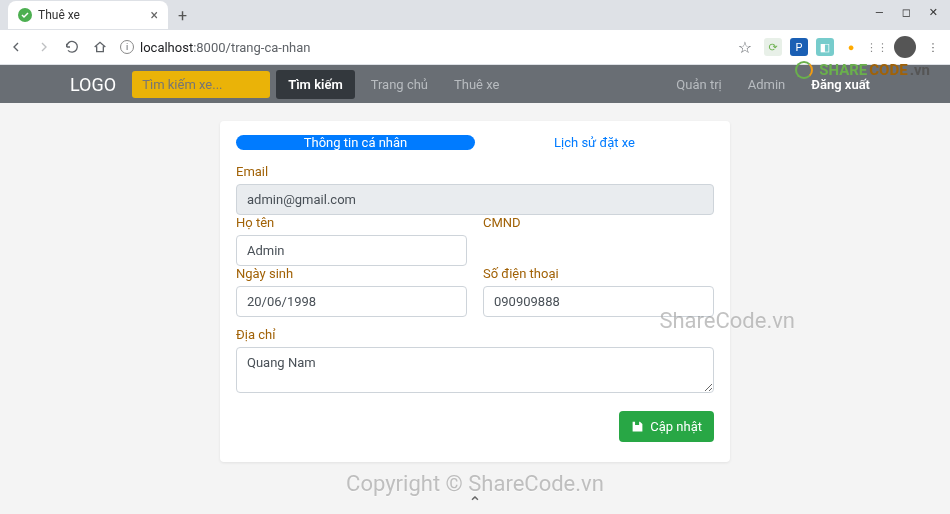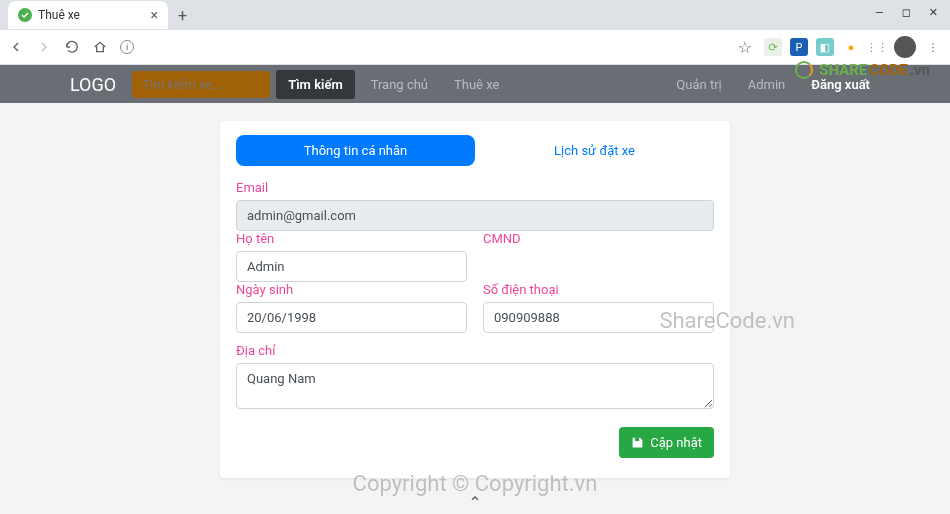--- a/index.html
+++ b/index.html
@@ -27,35 +27,35 @@
     .star { color: #5f6368; font-size: 16px; }
 
     
     .wm-logo { position: absolute; top: 13px; right: 20px; font-size: 15px; font-weight: bold; display: flex; align-items: center; gap: 2px; z-index: 100; pointer-events: none; margin-top: 48px; }
     .wm-logo .s1 { color: #6ab04c; } .wm-logo .s2 { color: #a16207; } .wm-logo .s3 { color: #555; }
     .wm-swirl { width: 18px; height: 18px; border: 2px solid #6ab04c; border-right-color: #f39c12; border-radius: 50%; margin-right: 4px; }
 
     
     .navbar { background: #696e74; height: 38px; display: flex; align-items: center; padding: 0 70px; gap: 6px; }
     .logo { color: #fff; font-size: 18px; margin-right: 10px; }
-    .search-input { background: #a16207; border: none; padding: 6px 10px; font-size: 13px; border-radius: 3px; width: 138px; }
+    .search-input { background: #eab308; border: none; padding: 6px 10px; font-size: 13px; border-radius: 3px; width: 138px; }
     .search-btn { background: #33383d; color: #fff; border: none; padding: 7px 12px; font-size: 13px; font-weight: 600; border-radius: 3px; cursor: pointer; }
     .nav-link { color: #b8bcc0; font-size: 13px; padding: 0 10px; cursor: pointer; }
     .nav-spacer { flex: 1; }
     .logout { color: #fff; font-weight: 600; }
 
     
     .page { padding: 18px 0; display: flex; justify-content: center; background: #f4f4f4; }
     .card { background: #fff; width: 510px; border-radius: 4px; padding: 14px 16px 20px; box-shadow: 0 1px 3px rgba(0,0,0,0.08); }
     .tabs { display: flex; margin-bottom: 14px; }
-    .tab-btn { flex: 1; text-align: center; padding: 8px 0; font-size: 13px; border-radius: 8px; cursor: pointer; }
+    .tab-btn { flex: 1; text-align: center; padding: 0 0; font-size: 13px; border-radius: 8px; cursor: pointer; }
     .tab-active { background: #007bff; color: #fff; }
     .tab-inactive { color: #007bff; }
 
-    .field-label { font-size: 13px; color: #ec4899; margin-bottom: 5px; display: block; }
+    .field-label { font-size: 13px; color: #a16207; margin-bottom: 5px; display: block; }
     .form-control { width: 100%; padding: 7px 10px; font-size: 13px; border: 1px solid #ced4da; border-radius: 4px; color: #495057; background: #fff; }
     .form-control.readonly { background: #e9ecef; }
     .form-row { display: flex; gap: 16px; }
     .form-col { flex: 1; }
     .form-group-full { margin-top: 0; }
     textarea.form-control { resize: both; min-height: 42px; font-family: inherit; }
 
     .btn-update { background: #28a745; color: #fff; border: none; padding: 8px 12px; font-size: 13px; border-radius: 4px; cursor: pointer; display: flex; align-items: center; gap: 6px; margin-left: auto; margin-top: 14px; }
     .btn-update svg { width: 13px; height: 13px; fill: #fff; }
 
@@ -102,20 +102,21 @@
           <path d="M4 12 A8 8 0 1 1 6 17 M4 12 L4 7 M4 12 L9 12"></path>
         </svg>
       </span>
     <span class="nav-btn">
         <svg viewBox="0 0 24 24">
           <path d="M4 12 L12 5 L20 12 M7 11 V19 H17 V11"></path>
         </svg>
       </span>
     <div class="url-area">
       <span class="url-info">i</span>
+      <span><span class="url-host">localhost</span><span>:8000/trang-ca-nhan</span></span>
     </div>
     <span class="star">☆</span>
     <div class="ext-icons">
       <span style="background:#e8f0e8;color:#6ab04c">⟳</span>
       <span style="background:#1a5fb4;color:#fff">P</span>
       <span style="background:#7cc;color:#fff">◧</span>
       <span style="color:#fa0">●</span>
       <span style="color:#888">⋮⋮</span>
       <span style="background:#555;border-radius:50%;width:22px;height:22px"></span>
       <span style="color:#555">⋮</span>
@@ -185,13 +186,13 @@
           <path d="M2 2 h9 l3 3 v9 h-12 z M5 2 v4 h5 v-4 M4 9 h8 v5 h-8 z"></path>
         </svg>
       <span>Cập nhật</span>
     </button>
   </div>
 </div>
 
 <span class="scroll-top">⌃</span>
 
 <div class="wm-text wm1">ShareCode.vn</div>
-<div class="wm-text wm2">Copyright © Copyright.vn</div>
+<div class="wm-text wm2">Copyright © ShareCode.vn</div>
 
 </body></html>

